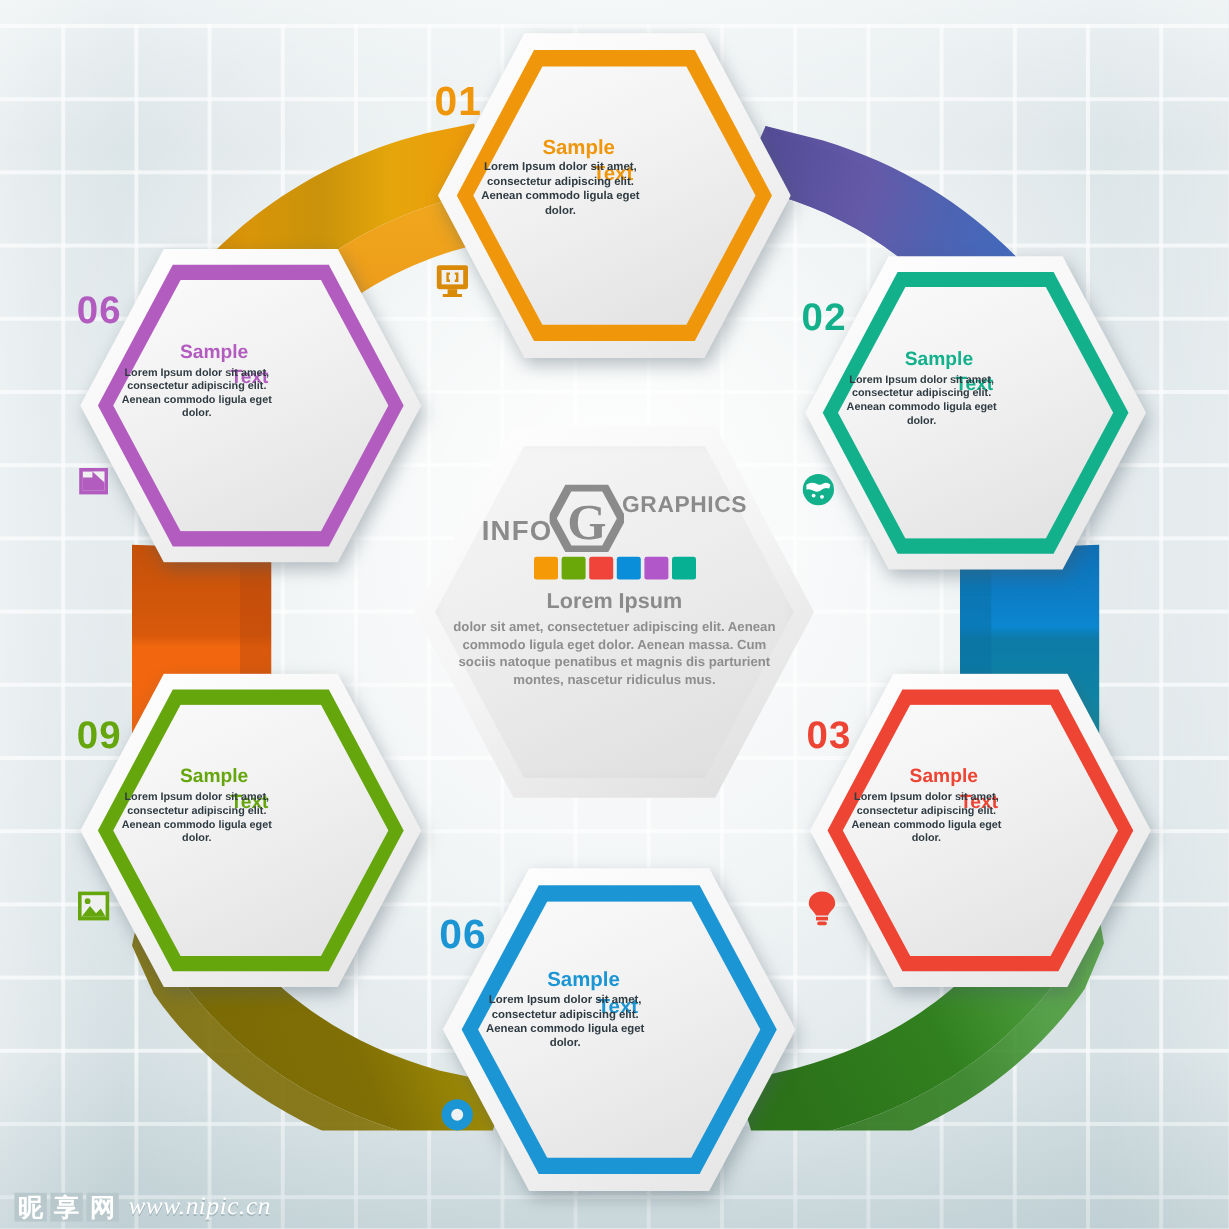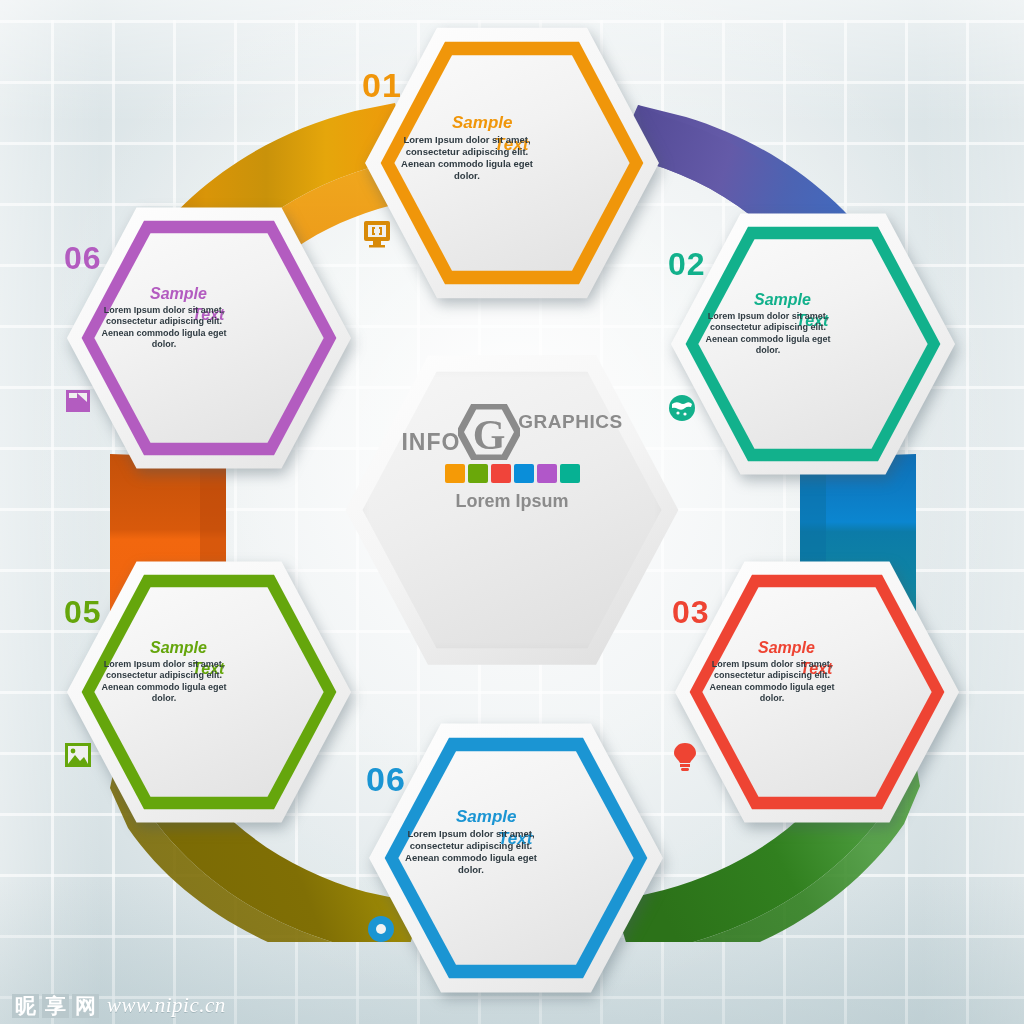--- a/index.html
+++ b/index.html
@@ -82,21 +82,20 @@
     z-index: 3;
   }
   .hex-num {
     font-weight: bold;
     letter-spacing: 1px;
     line-height: 1;
   }
   .hex-head {
     font-weight: bold;
     line-height: 1.05;
-    font-style: italic;
   }
   .hex-body {
     color: #2f3b42;
     font-weight: bold;
     line-height: 1.25;
   }
   .hex-icon { line-height: 0; }
 
   
   #center-card { position: absolute; z-index: 6; }
@@ -354,21 +353,21 @@
     </div>
   </div>
 
   <div class="hex-card" style="left:64px; top:556px; width:290px; height:272px;">
     <div class="hex-shadow">
       <div class="hex-outer"></div>
     </div>
     <div class="hex-ring" style="left:15px; top:15px; right:15px; bottom:15px; background:#65a60c;"></div>
     <div class="hex-inner" style="left:28px; top:28px; right:28px; bottom:28px;"></div>
     <div class="hex-content" style="padding-top:40px;">
-      <div class="hex-num" style="color:#65a60c; font-size:32px;">05</div>
+      <div class="hex-num" style="color:#65a60c; font-size:32px;">09</div>
       <div style="position:relative; width:205px; height:94px; margin-top:12px;">
         <div class="hex-head" style="position:absolute; left:86px; top:0; color:#65a60c; font-size:16px;">Sample</div>
         <div class="hex-head" style="position:absolute; left:128px; top:21px; color:#65a60c; font-size:16px;">Text</div>
         <div class="hex-body" style="position:absolute; left:26px; top:19px; width:148px; font-size:9px;">Lorem Ipsum dolor sit amet, consectetur adipiscing elit. Aenean commodo ligula eget dolor.</div>
       </div>
       <div class="hex-icon" style="margin-top:8px;">
         <svg width="28" height="26" viewBox="0 0 28 26">
           <rect x="1" y="1" width="26" height="24" fill="#65a60c"></rect>
           <rect x="4" y="4" width="20" height="18" fill="#f0f0f0"></rect>
           <circle cx="9" cy="9" r="2.4" fill="#65a60c"></circle>
@@ -422,20 +421,21 @@
         <span class="swatch" style="background:#f59a06;"></span>
         <span class="swatch" style="background:#6aa80a;"></span>
         <span class="swatch" style="background:#f0443a;"></span>
         <span class="swatch" style="background:#0a8ed9;"></span>
         <span class="swatch" style="background:#b157c9;"></span>
         <span class="swatch" style="background:#06b193;"></span>
       </div>
 
       <div class="center-title" style="font-size:18px; margin-top:8px;">Lorem Ipsum</div>
 
+      <div class="center-body" style="width:278px; font-size:11px; margin-top:4px;">dolor sit amet, consectetuer adipiscing elit. Aenean commodo ligula eget dolor. Aenean massa. Cum sociis natoque penatibus et magnis dis parturient montes, nascetur ridiculus mus.</div>
     </div>
   </div>
 
   <div id="wm-left">
     <span class="wm-cjk">
       <span class="wm-box">昵</span>
       <span class="wm-box">享</span>
       <span class="wm-box">网</span>
     </span>
     <span class="wm-url">www.nipic.cn</span>

